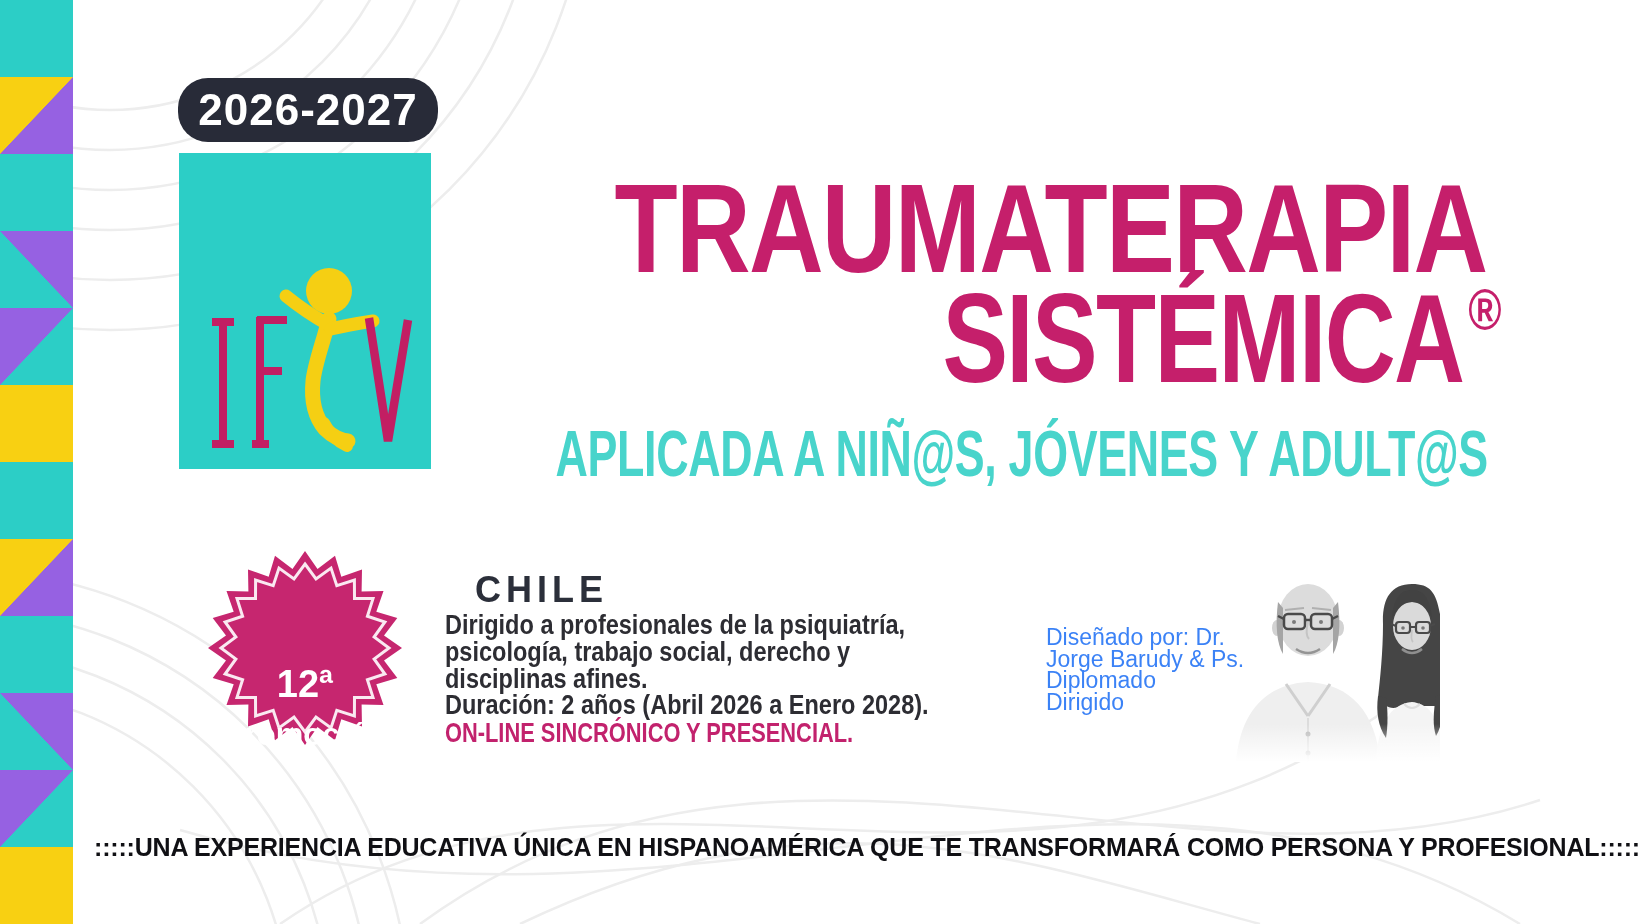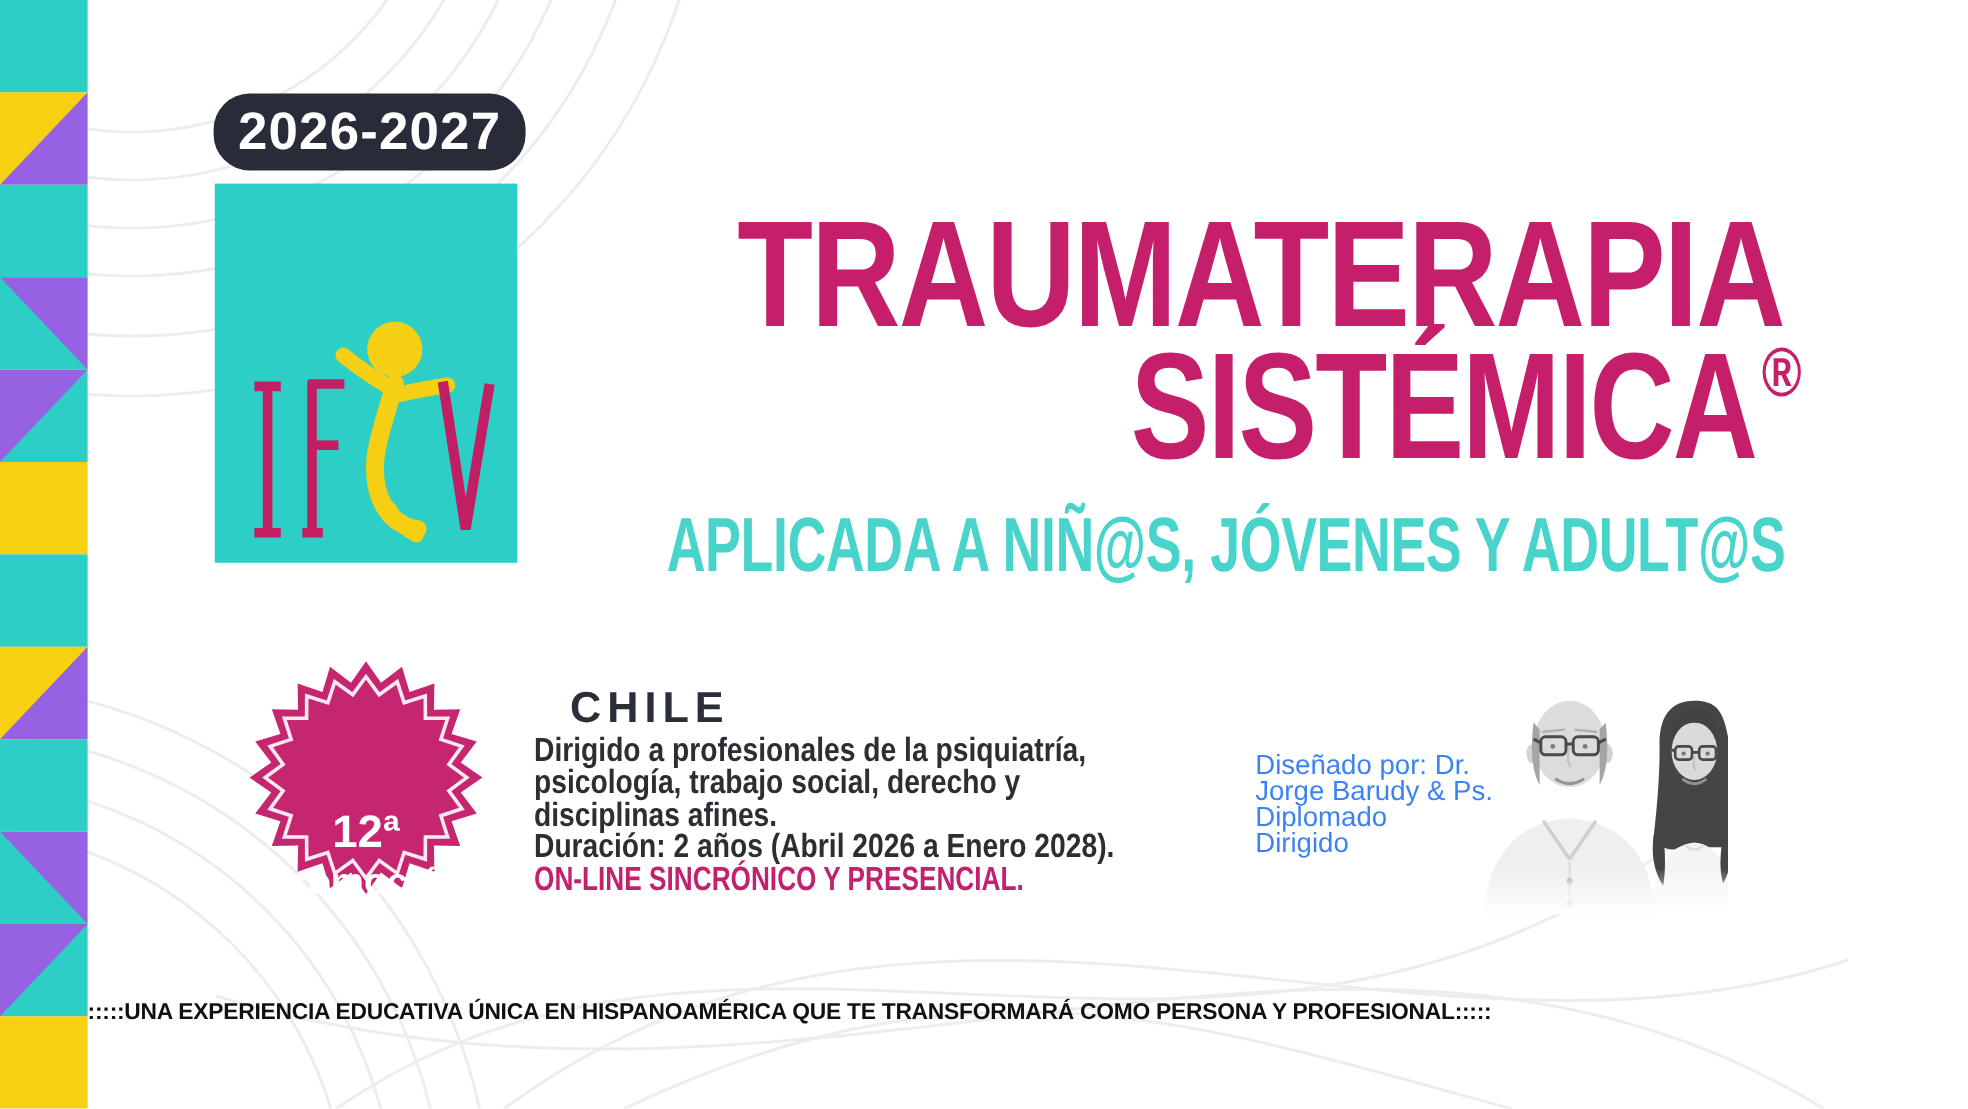--- a/index.html
+++ b/index.html
@@ -51,21 +51,21 @@
     transform:scaleX(0.70);transform-origin:100% 50%;
   }
   
   .promo{position:absolute;left:205px;top:548px;width:200px;height:200px;z-index:3;}
   .promo svg{position:absolute;inset:0;}
   .promo-text{
     position:absolute;inset:0;display:flex;flex-direction:column;
     align-items:center;justify-content:flex-end;color:#ffffff;z-index:1;transform:translateY(2px);
   }
   .promo-line1{font-size:38px;font-weight:bold;line-height:1;}
-  .promo-line2{font-size:31px;font-weight:bold;line-height:1;margin-top:6px;}
+  .promo-line2{font-size:31px;font-weight:bold;line-height:1;margin-top:16px;}
   
   .country{
     position:absolute;left:458px;top:570px;z-index:3;white-space:nowrap;
     font-size:36px;font-weight:bold;color:#2B2F3A;letter-spacing:5px;line-height:1.1;margin-left:17px;
   }
   .detail-body{
     position:absolute;left:445px;top:612px;z-index:3;white-space:nowrap;
     font-size:28px;font-weight:bold;color:#2d2d33;line-height:26.8px;
     transform:scaleX(0.84);transform-origin:0 0;
   }
@@ -76,21 +76,21 @@
   }
   
   .designers{
     position:absolute;left:1046px;top:627px;width:200px;z-index:3;
     text-align:left;font-size:23px;color:#3b82f6;line-height:21.6px;
   }
   .photo{position:absolute;left:1190px;top:556px;width:250px;height:206px;z-index:3;}
   
   .tagline{
     position:absolute;left:73px;right:0;top:833px;z-index:3;
-    text-align:left;font-size:19px;font-weight:bold;color:#101014;
+    text-align:right;font-size:25px;font-weight:bold;color:#101014;
     letter-spacing:-0.2px;white-space:nowrap;
   }
 </style>
 </head>
 <body>
 
 <div class="poster">
 
   <svg class="swirls" width="1640" height="924" viewBox="0 0 1640 924">
     <g fill="none" stroke="#ededed" stroke-width="2.5">

